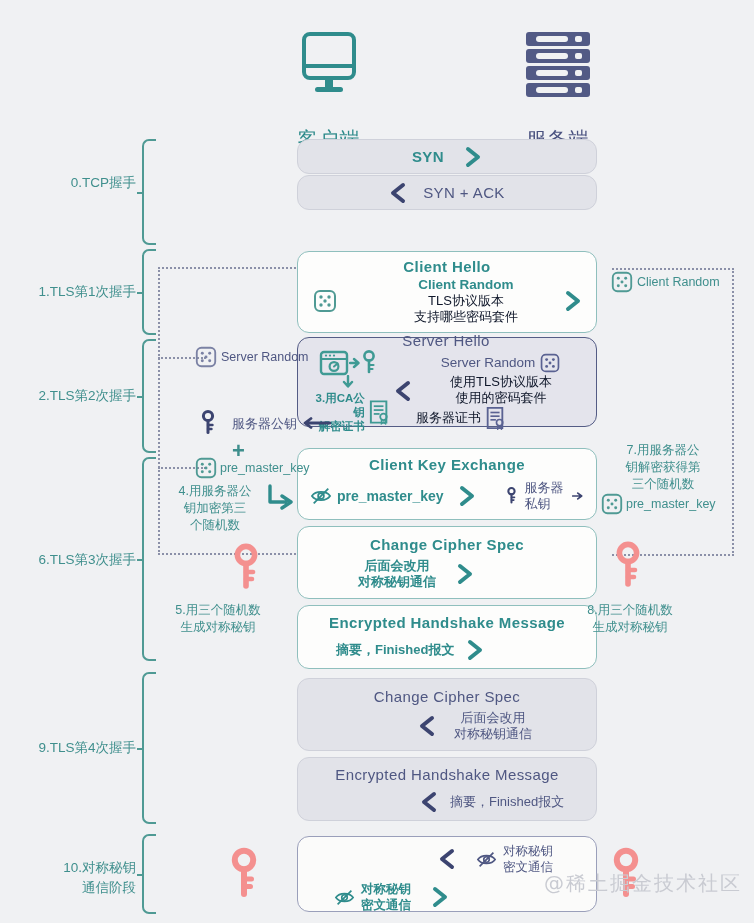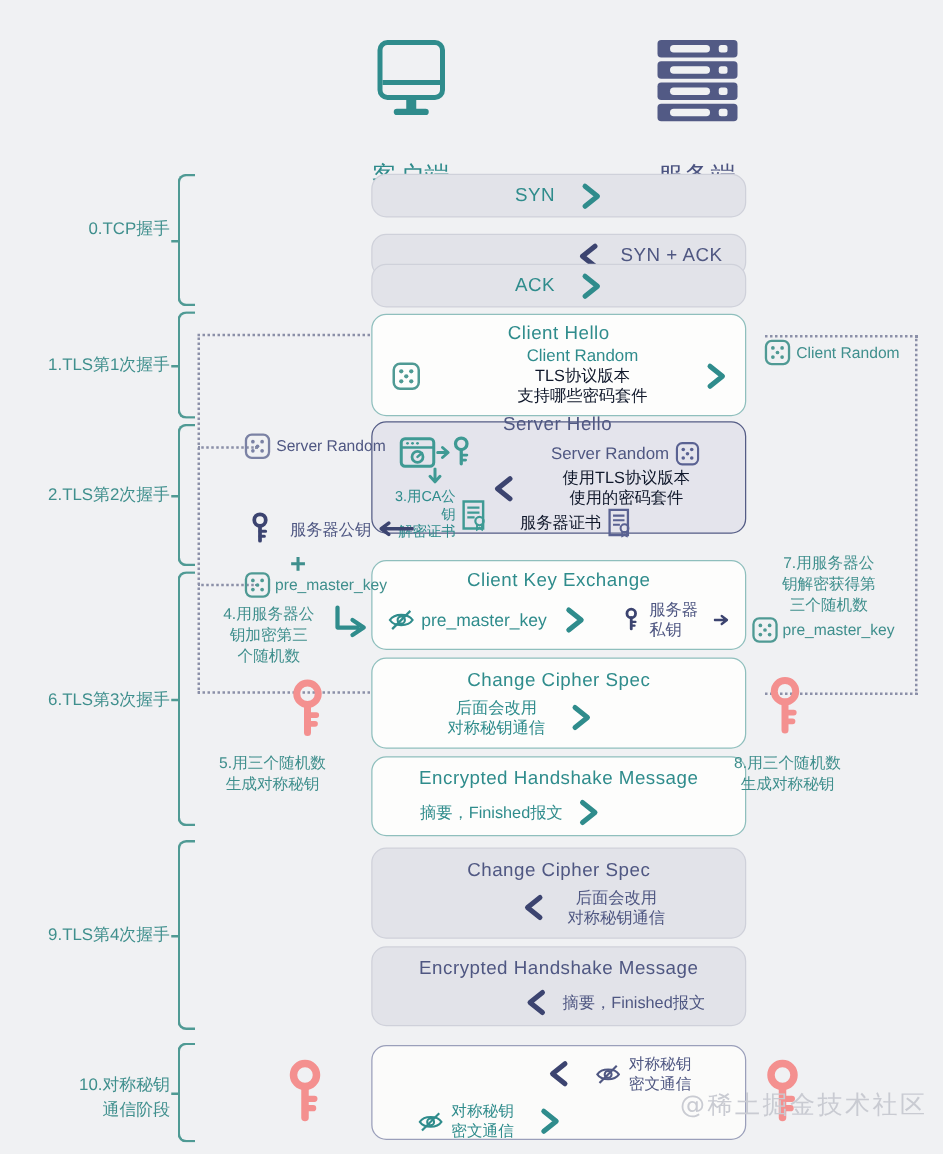--- a/index.html
+++ b/index.html
@@ -29,21 +29,21 @@
   }
   .msg.gray{background:#e2e3e9;border:1px solid #cfd1da;}
   .msg.white{background:#fdfdfc;border:1px solid #8fbfbd;}
   .msg.lav{background:#e4e4ec;border:1px solid #545c85;}
   .msg.white-navy{background:#fbfbfa;border:1px solid #9a9fba;}
 
   .msg .title{
     text-align:center;font-size:15px;letter-spacing:.4px;
     margin-bottom:2px;
   }
-  .t-teal{color:#2f8c8c;}
+  .t-teal{color:#2f8c8c;font-weight:bold;}
   .t-navy{color:#4f5782;}
   .body-row{display:flex;align-items:center;}
   .rowtext{font-size:13px;line-height:16px;}
 
   
   .chev{flex:0 0 auto;display:inline-block;}
 
   
   .bracket{position:absolute;width:14px;box-sizing:border-box;
     border:2px solid #4f9a94;border-right:none;
@@ -151,37 +151,29 @@
 
   <div class="msg gray" style="top:139px;height:35px;padding:0 18px;">
     <div class="body-row" style="justify-content:center;gap:20px;">
       <span class="title t-teal" style="margin:0;">SYN</span>
       <svg class="chev" width="18" height="22" viewBox="0 0 18 22">
         <polyline points="4,3 14,11 4,19" fill="none" stroke="#2f8c8c" stroke-width="4" stroke-linecap="round" stroke-linejoin="round"></polyline>
       </svg>
     </div>
   </div>
 
-  <div class="msg gray" style="top:187px;height:35px;padding:0 18px;align-items:flex-end;">
+  <div class="msg gray" style="top:175px;height:35px;padding:0 18px;">
     <div class="body-row" style="justify-content:center;gap:16px;">
       <svg class="chev" width="18" height="22" viewBox="0 0 18 22">
         <polyline points="14,3 4,11 14,19" fill="none" stroke="#3c4470" stroke-width="4" stroke-linecap="round" stroke-linejoin="round"></polyline>
       </svg>
       <span class="title t-navy" style="margin:0;">SYN + ACK</span>
     </div>
   </div>
 
-  <div class="msg gray" style="top:211px;height:35px;padding:0 18px;">
-    <div class="body-row" style="justify-content:center;gap:20px;">
-      <span class="title t-teal" style="margin:0;">ACK</span>
-      <svg class="chev" width="18" height="22" viewBox="0 0 18 22">
-        <polyline points="4,3 14,11 4,19" fill="none" stroke="#2f8c8c" stroke-width="4" stroke-linecap="round" stroke-linejoin="round"></polyline>
-      </svg>
-    </div>
-  </div>
 
   <div class="msg white" style="top:251px;height:82px;padding:7px 14px 8px 14px;">
     <div class="title t-teal">Client Hello</div>
     <div style="display:flex;align-items:center;">
       <svg width="26" height="26" viewBox="0 0 26 26" style="flex:0 0 auto;margin-right:4px;">
         <rect x="3" y="3" width="20" height="20" rx="5" fill="none" stroke="#4f9a94" stroke-width="2"></rect>
         <circle cx="9" cy="9" r="1.7" fill="#4f9a94"></circle>
           <circle cx="17" cy="9" r="1.7" fill="#4f9a94"></circle>
         <circle cx="13" cy="13" r="1.7" fill="#4f9a94"></circle>
         <circle cx="9" cy="17" r="1.7" fill="#4f9a94"></circle>

